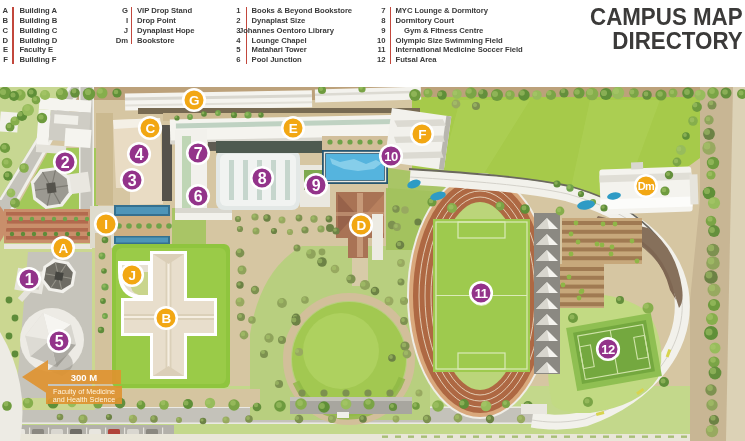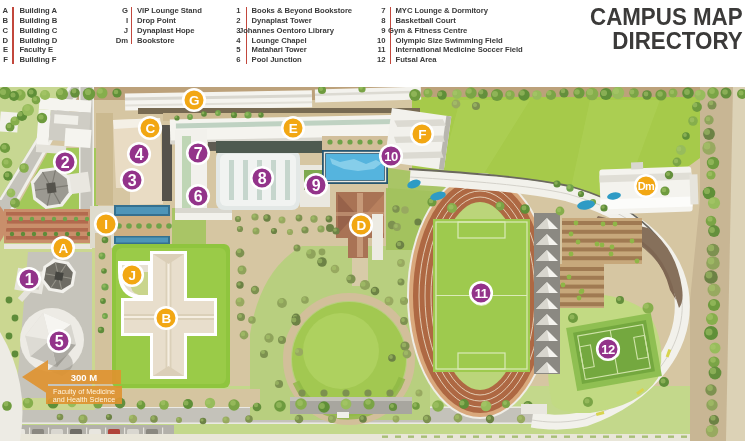--- a/index.html
+++ b/index.html
@@ -23,53 +23,53 @@
       <div class="lg" style="left:19.4px;top:36.5px">Building D</div>
       <div class="lg" style="left:-6px;top:46.4px;width:14px;text-align:right">E</div>
       <div class="lg" style="left:19.4px;top:46.4px">Faculty E</div>
       <div class="lg" style="left:-6px;top:56.2px;width:14px;text-align:right">F</div>
       <div class="lg" style="left:19.4px;top:56.2px">Building F</div>
     </div>
 
 <div>
       <div class="rl" style="left:130.8px;top:7.3px;height:36.9px"></div>
       <div class="lg" style="left:104px;top:7.0px;width:24px;text-align:right">G</div>
-      <div class="lg" style="left:137px;top:7.0px">VIP Lounge Stand</div>
+      <div class="lg" style="left:137px;top:7.0px">VIP Drop Stand</div>
       <div class="lg" style="left:104px;top:16.9px;width:24px;text-align:right">I</div>
       <div class="lg" style="left:137px;top:16.9px">Drop Point</div>
       <div class="lg" style="left:104px;top:26.7px;width:24px;text-align:right">J</div>
       <div class="lg" style="left:137px;top:26.7px">Dynaplast Hope</div>
       <div class="lg" style="left:104px;top:36.5px;width:24px;text-align:right">Dm</div>
       <div class="lg" style="left:137px;top:36.5px">Bookstore</div>
     </div>
 
 <div>
       <div class="rl" style="left:245.8px;top:7.3px;height:56.6px"></div>
       <div class="lg" style="left:220.5px;top:7.0px;width:20px;text-align:right">1</div>
       <div class="lg" style="left:251.6px;top:7.0px">Books &amp; Beyond Bookstore</div>
       <div class="lg" style="left:220.5px;top:16.9px;width:20px;text-align:right">2</div>
-      <div class="lg" style="left:251.6px;top:16.9px">Dynaplast Tower</div>
+      <div class="lg" style="left:251.6px;top:16.9px">Dynaplast Size</div>
       <div class="lg" style="left:220.5px;top:26.7px;width:20px;text-align:right">3</div>
       <div class="lg" style="left:239px;top:26.7px">Johannes Oentoro Library</div>
       <div class="lg" style="left:220.5px;top:36.5px;width:20px;text-align:right">4</div>
       <div class="lg" style="left:251.6px;top:36.5px">Lounge Chapel</div>
       <div class="lg" style="left:220.5px;top:46.4px;width:20px;text-align:right">5</div>
       <div class="lg" style="left:251.6px;top:46.4px">Matahari Tower</div>
       <div class="lg" style="left:220.5px;top:56.2px;width:20px;text-align:right">6</div>
       <div class="lg" style="left:251.6px;top:56.2px">Pool Junction</div>
     </div>
 
 <div>
       <div class="rl" style="left:389.5px;top:7.3px;height:56.6px"></div>
       <div class="lg" style="left:365.5px;top:7.0px;width:20px;text-align:right">7</div>
       <div class="lg" style="left:395.5px;top:7.0px">MYC Lounge &amp; Dormitory</div>
       <div class="lg" style="left:365.5px;top:16.9px;width:20px;text-align:right">8</div>
-      <div class="lg" style="left:395.5px;top:16.9px">Basketball Court</div>
+      <div class="lg" style="left:395.5px;top:16.9px">Dormitory Court</div>
       <div class="lg" style="left:365.5px;top:26.7px;width:20px;text-align:right">9</div>
-      <div class="lg" style="left:388px;top:26.7px">Gym &amp; Fitness Centre</div>
+      <div class="lg" style="left:404px;top:26.7px">Gym &amp; Fitness Centre</div>
       <div class="lg" style="left:365.5px;top:36.5px;width:20px;text-align:right">10</div>
       <div class="lg" style="left:395.5px;top:36.5px">Olympic Size Swimming Field</div>
       <div class="lg" style="left:365.5px;top:46.4px;width:20px;text-align:right">11</div>
       <div class="lg" style="left:395.5px;top:46.4px">International Medicine Soccer Field</div>
       <div class="lg" style="left:365.5px;top:56.2px;width:20px;text-align:right">12</div>
       <div class="lg" style="left:395.5px;top:56.2px">Futsal Area</div>
     </div>
 
 <div id="title">CAMPUS MAP<br>DIRECTORY</div>
 

